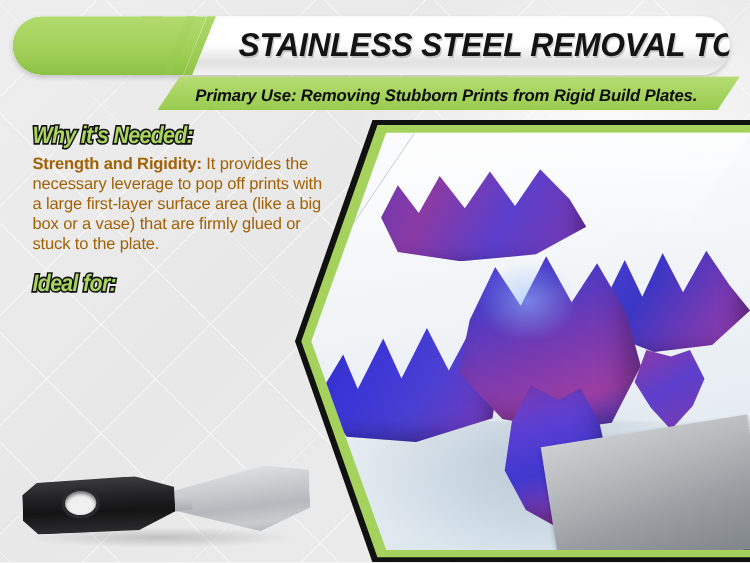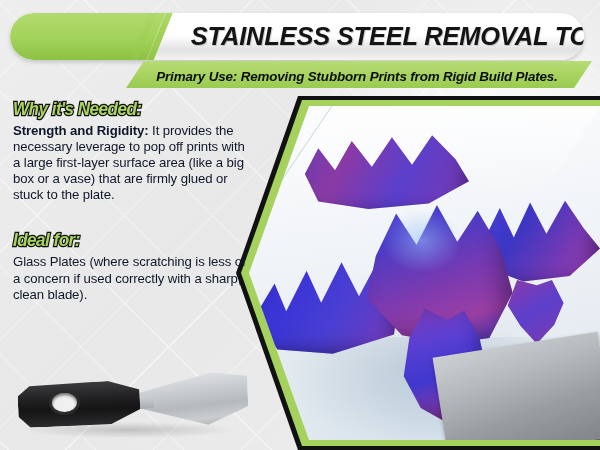--- a/index.html
+++ b/index.html
@@ -235,46 +235,46 @@
     height: 30%;
     transform: rotate(-9deg);
     background: linear-gradient(170deg, #cdd0d2 0%, #b7babd 30%, #9a9ea2 62%, #7f8488 100%);
     border-bottom: 2px solid #60656a;
     box-shadow: 0 2px 4px rgba(0,0,0,.25);
   }
 
   
   .content {
     position: absolute;
-    left: 13px;
+    left: 26px;
     top: 98px;
     width: 240px;
   }
   .section-heading {
     font-size: 19px;
     font-weight: 700;
     font-style: italic;
     color: #a9d45f;
     letter-spacing: -0.6px;
     transform: scaleX(.9);
     transform-origin: left center;
     -webkit-text-stroke: 2.6px #111111;
     paint-order: stroke fill;
     margin: 0 0 3px 0;
     white-space: nowrap;
   }
   .body-text {
     font-size: 13.2px;
     line-height: 16.1px;
-    color: #0f172a;
+    color: #a16207;
     margin: 0;
     letter-spacing: -0.1px;
   }
   .body-text .lead { font-weight: 700; }
-  .ideal-block { margin-top: 26px; }
+  .ideal-block { margin-top: 14px; }
 
   
   .tool {
     position: absolute;
     left: 18px;
     top: 370px;
     width: 280px;
     height: 72px;
   }
   .tool-blade {
@@ -369,21 +369,20 @@
 
   <div class="content">
 
     <div>
       <div class="section-heading">Why it's Needed:</div>
       <p class="body-text"><span class="lead">Strength and Rigidity:</span><span> It provides the necessary leverage to pop off prints with a large first-layer surface area (like a big box or a vase) that are firmly glued or stuck to the plate.</span></p>
     </div>
 
     <div class="ideal-block">
       <div class="section-heading">Ideal for:</div>
-      <p class="body-text"><span>Glass Plates (where scratching is less of a concern if used correctly with a sharp, clean blade).</span></p>
     </div>
 
   </div>
 
   <div class="tool">
     <div class="tool-shadow"></div>
     <div class="tool-blade"></div>
     <div class="tool-neck"></div>
     <div class="tool-handle"></div>
     <div class="tool-hole"></div>

